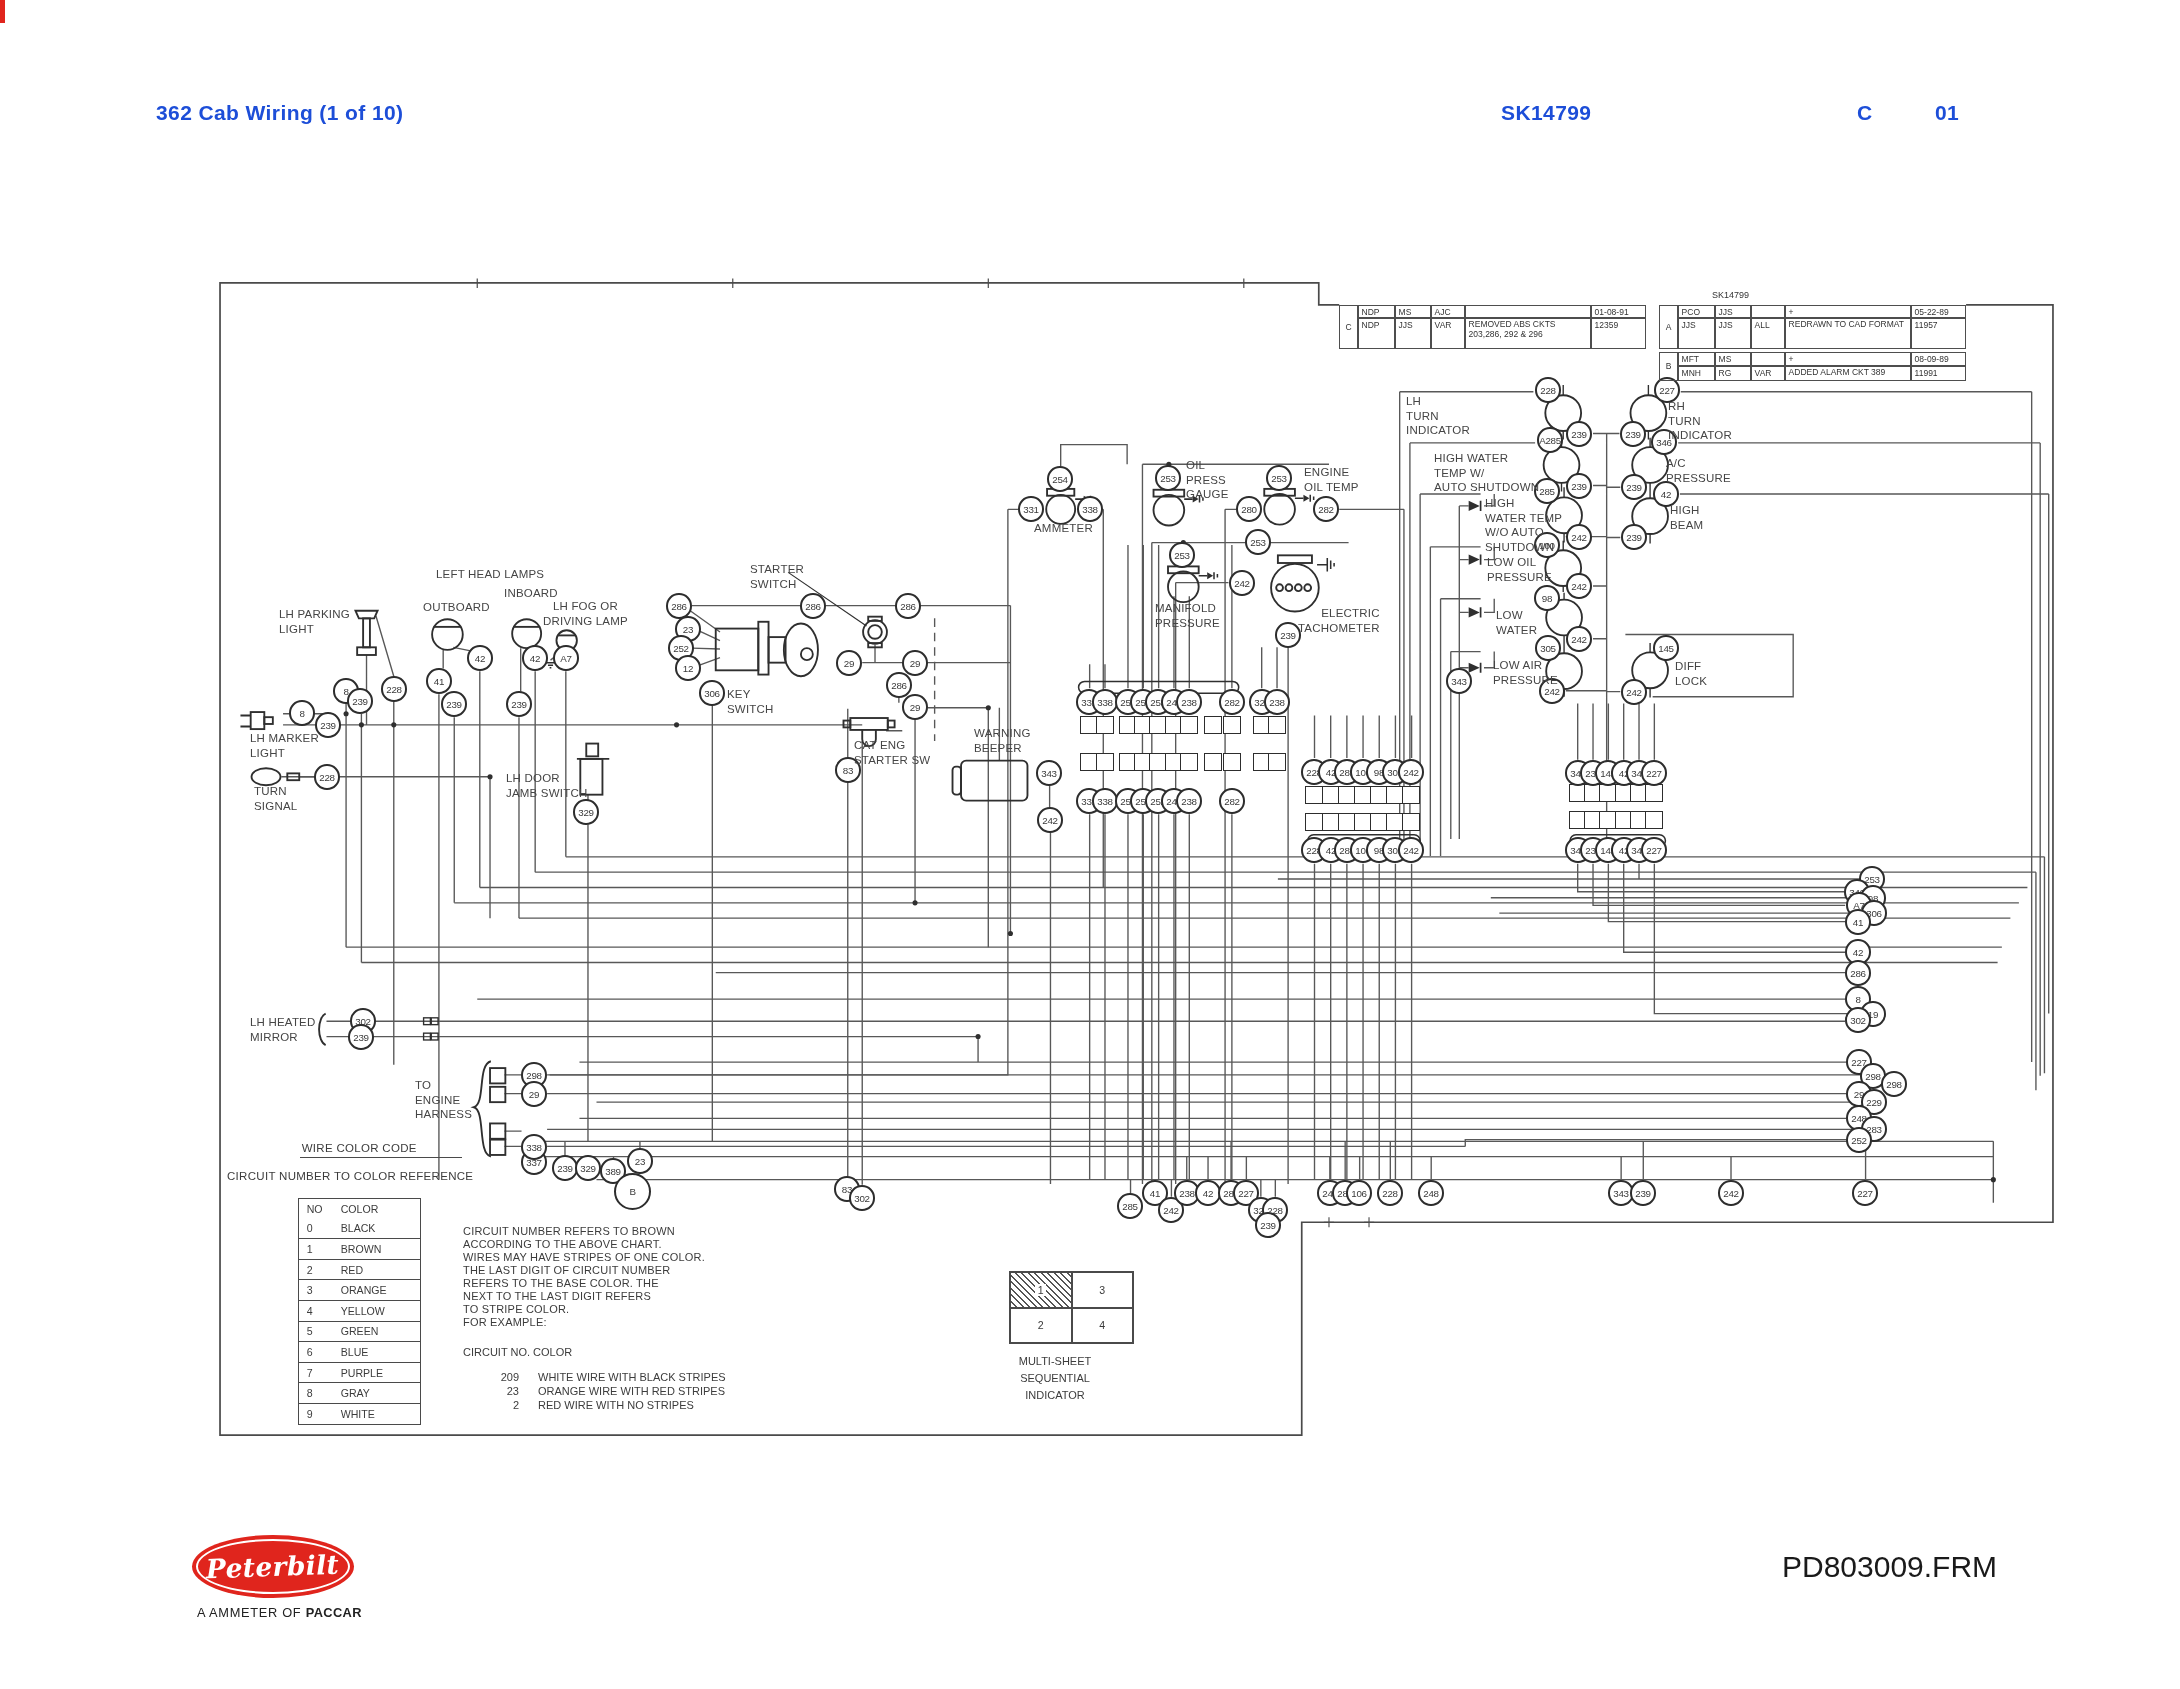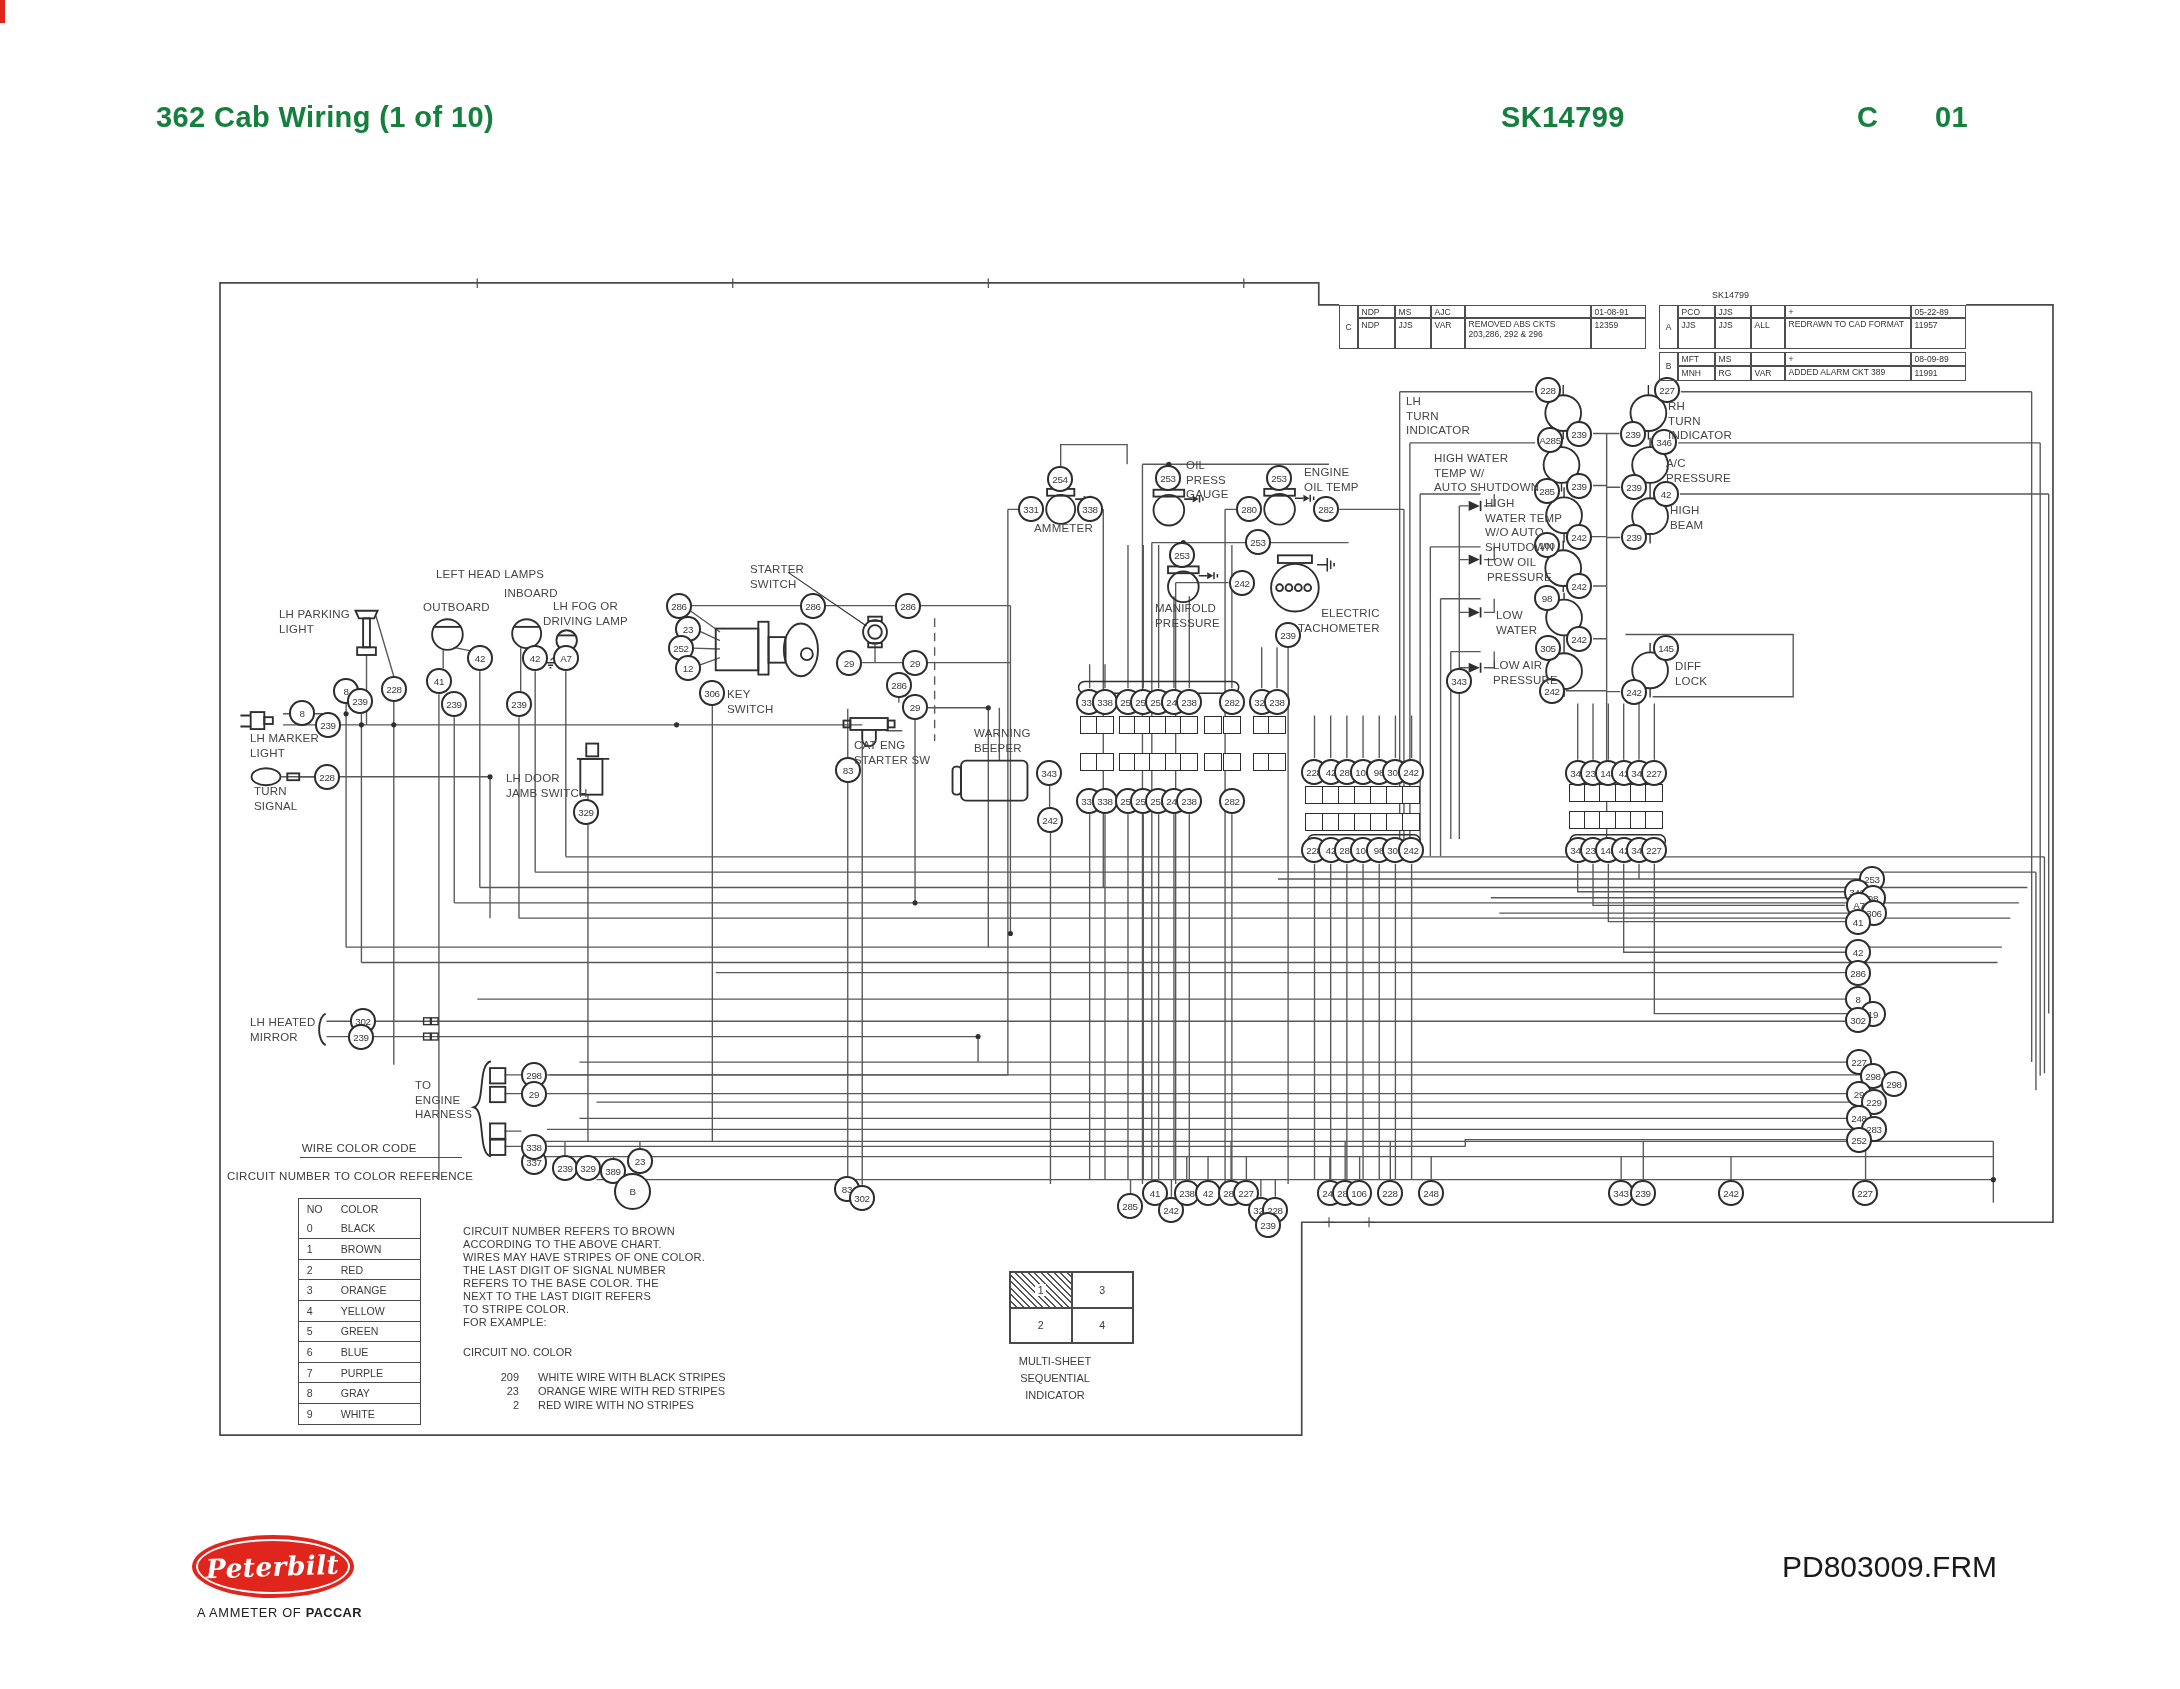--- a/index.html
+++ b/index.html
@@ -1,20 +1,20 @@
 <!DOCTYPE html>
 <html style="font-size:13.6px"><head>
 <meta charset="utf-8">
 <style>
   html,body{margin:0;padding:0;background:#ffffff;}
   body{width:2181px;height:1689px;position:relative;overflow:hidden;
        font-family:"Liberation Sans",sans-serif;color:#3c3c3c;}
   .abs{position:absolute;}
   
-  .h-title{font-size:29px;font-weight:bold;color:#15803d;letter-spacing:0.4px;}
+  .h-title{font-size:21px;font-weight:bold;color:#1d4ed8;letter-spacing:0.4px;}
   
   #wiresvg{position:absolute;left:0;top:0;}
   
   .dlabel{position:absolute;font-size:11.5px;line-height:14.5px;letter-spacing:0.2px;
           white-space:pre-line;color:#454545;}
   
   .callout{position:absolute;width:25.6px;height:25.6px;margin-left:-12.8px;margin-top:-12.8px;
            border:2.2px solid #2d2d2d;border-radius:50%;background:#fff;
            display:flex;align-items:center;justify-content:center;
            font-size:9.8px;color:#3a3a3a;letter-spacing:-0.3px;box-sizing:border-box;}
@@ -943,21 +943,21 @@
       <span class="wcc-no">9</span>
       <span class="wcc-color">WHITE</span>
     </div>
     </div>
 </div>
 
 <div class="notes">
     <div class="note-line">CIRCUIT NUMBER REFERS TO BROWN</div>
     <div class="note-line">ACCORDING TO THE ABOVE CHART.</div>
     <div class="note-line">WIRES MAY HAVE STRIPES OF ONE COLOR.</div>
-    <div class="note-line">THE LAST DIGIT OF SIGNAL NUMBER</div>
+    <div class="note-line">THE LAST DIGIT OF CIRCUIT NUMBER</div>
     <div class="note-line">REFERS TO THE BASE COLOR. THE</div>
     <div class="note-line">NEXT TO THE LAST DIGIT REFERS</div>
     <div class="note-line">TO STRIPE COLOR.</div>
     <div class="note-line">FOR EXAMPLE:</div>
   </div>
 <div class="ex-head">CIRCUIT NO.   COLOR</div>
 <div class="ex-rows">
     <div class="ex-row">
     <span class="ex-no">209</span>
     <span class="ex-desc">WHITE WIRE WITH BLACK STRIPES</span>

